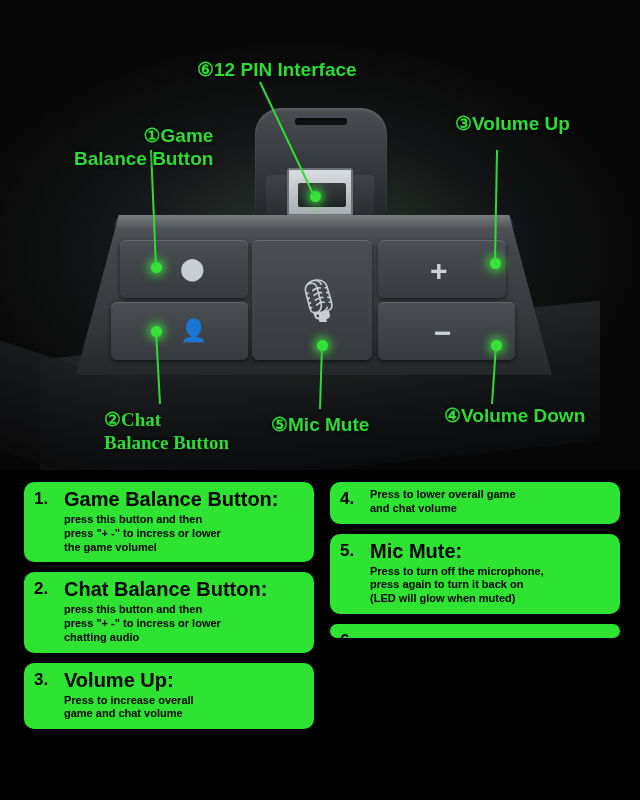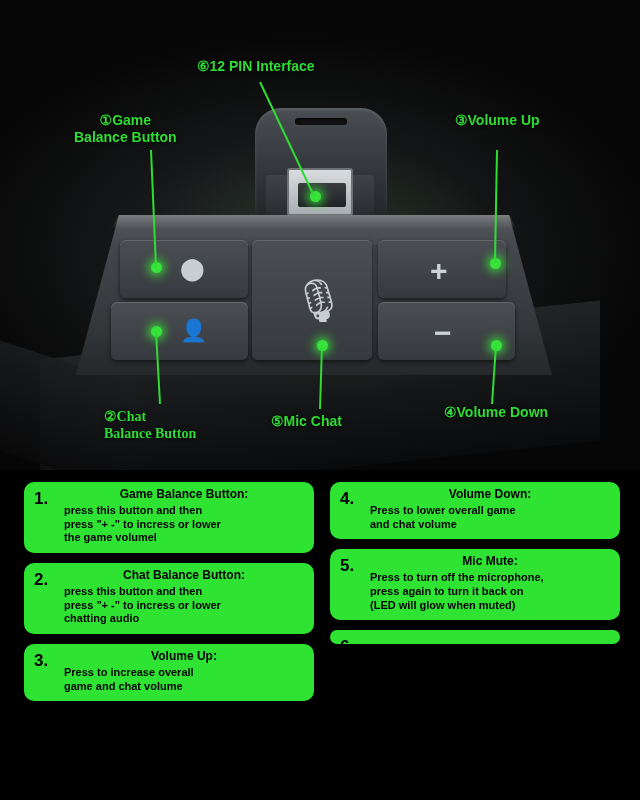--- a/index.html
+++ b/index.html
@@ -148,26 +148,26 @@
   .led-3 { left: 310px; top: 191px; }
   .led-4 { left: 490px; top: 258px; }
   .led-5 { left: 491px; top: 340px; }
   .led-6 { left: 317px; top: 340px; }
 
   
   .callout {
     position: absolute;
     color: #2fdc33;
     font-weight: bold;
-    font-size: 14px;
+    font-size: 19px;
     line-height: 1.22;
     text-shadow: 0 0 4px rgba(0,0,0,.9);
     white-space: pre-line;
   }
-  .c-game { left: 74px;  top: 112px; text-align: center; }
+  .c-game { left: 74px;  top: 124px; text-align: right; }
   .c-pin  { left: 197px; top: 58px; }
   .c-up   { left: 455px; top: 112px; }
   .c-chat { left: 104px; top: 408px; font-family: Liberation Serif, serif; }
   .c-mute { left: 271px; top: 413px; }
   .c-down { left: 444px; top: 404px; }
 
   svg.lines {
     position: absolute;
     left: 0; top: 0;
     width: 640px; height: 470px;
@@ -195,24 +195,23 @@
   }
   .item .num {
     position: absolute;
     left: 10px; top: 7px;
     font-weight: bold;
     font-size: 17px;
     color: #000;
   }
   .item .ttl {
     font-weight: bold;
-    font-size: 12px;
+    font-size: 20px;
     line-height: 1.15;
     margin-bottom: 2px;
-    text-align: center;
   }
   .item .desc {
     font-size: 11px;
     line-height: 1.25;
     font-weight: 600;
     white-space: pre-line;
   }
 </style>
 </head>
 <body>
@@ -262,21 +261,21 @@
         <path d="M492,404 L496,345"></path>
       </g>
     </svg>
 
     <div class="callout c-game"><span>①</span><span>Game
 Balance Button</span></div>
     <div class="callout c-pin"><span>⑥</span><span>12 PIN Interface</span></div>
     <div class="callout c-up"><span>③</span><span>Volume Up</span></div>
     <div class="callout c-chat"><span>②</span><span>Chat
 Balance Button</span></div>
-    <div class="callout c-mute"><span>⑤</span><span>Mic Chat</span></div>
+    <div class="callout c-mute"><span>⑤</span><span>Mic Mute</span></div>
     <div class="callout c-down"><span>④</span><span>Volume Down</span></div>
   </div>
 
   <div class="legend">
 
     <div class="legend-col left">
       <div class="item">
         <div class="num">1.</div>
         <div class="ttl">Game Balance Button:</div>
         <div class="desc">press this button and then
@@ -294,21 +293,20 @@
         <div class="num">3.</div>
         <div class="ttl">Volume Up:</div>
         <div class="desc">Press to increase overall
 game and chat volume</div>
       </div>
     </div>
 
     <div class="legend-col right">
       <div class="item">
         <div class="num">4.</div>
-        <div class="ttl">Volume Down:</div>
         <div class="desc">Press to lower overall game
 and chat volume</div>
       </div>
       <div class="item">
         <div class="num">5.</div>
         <div class="ttl">Mic Mute:</div>
         <div class="desc">Press to turn off the microphone,
 press again to turn it back on
 (LED will glow when muted)</div>
       </div>

